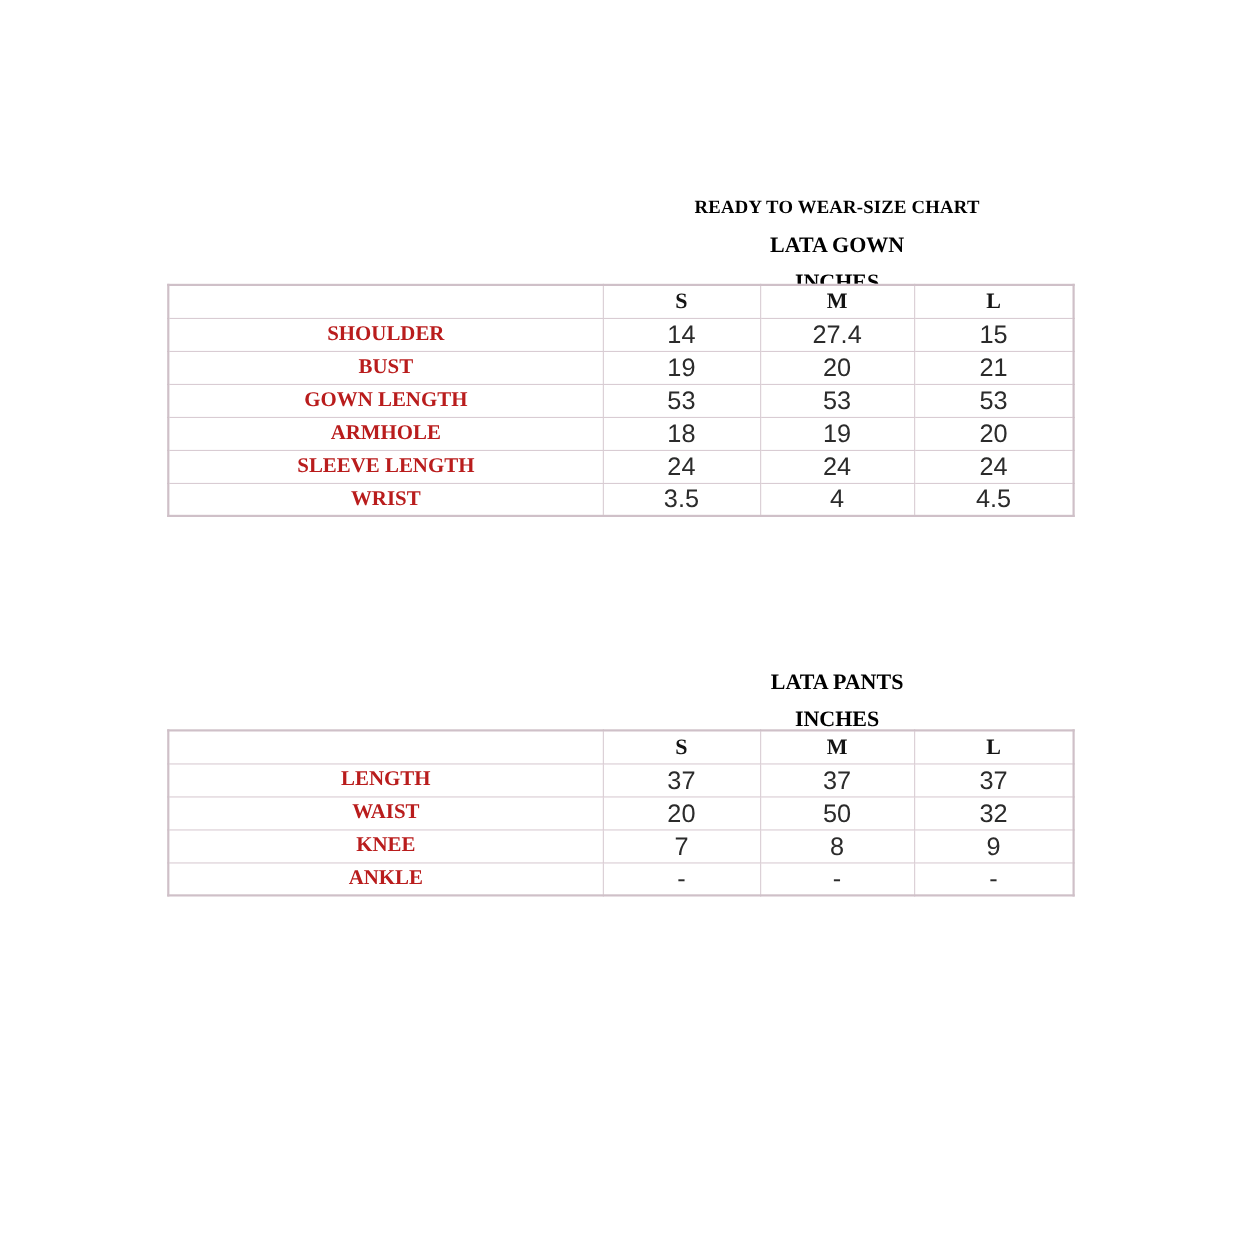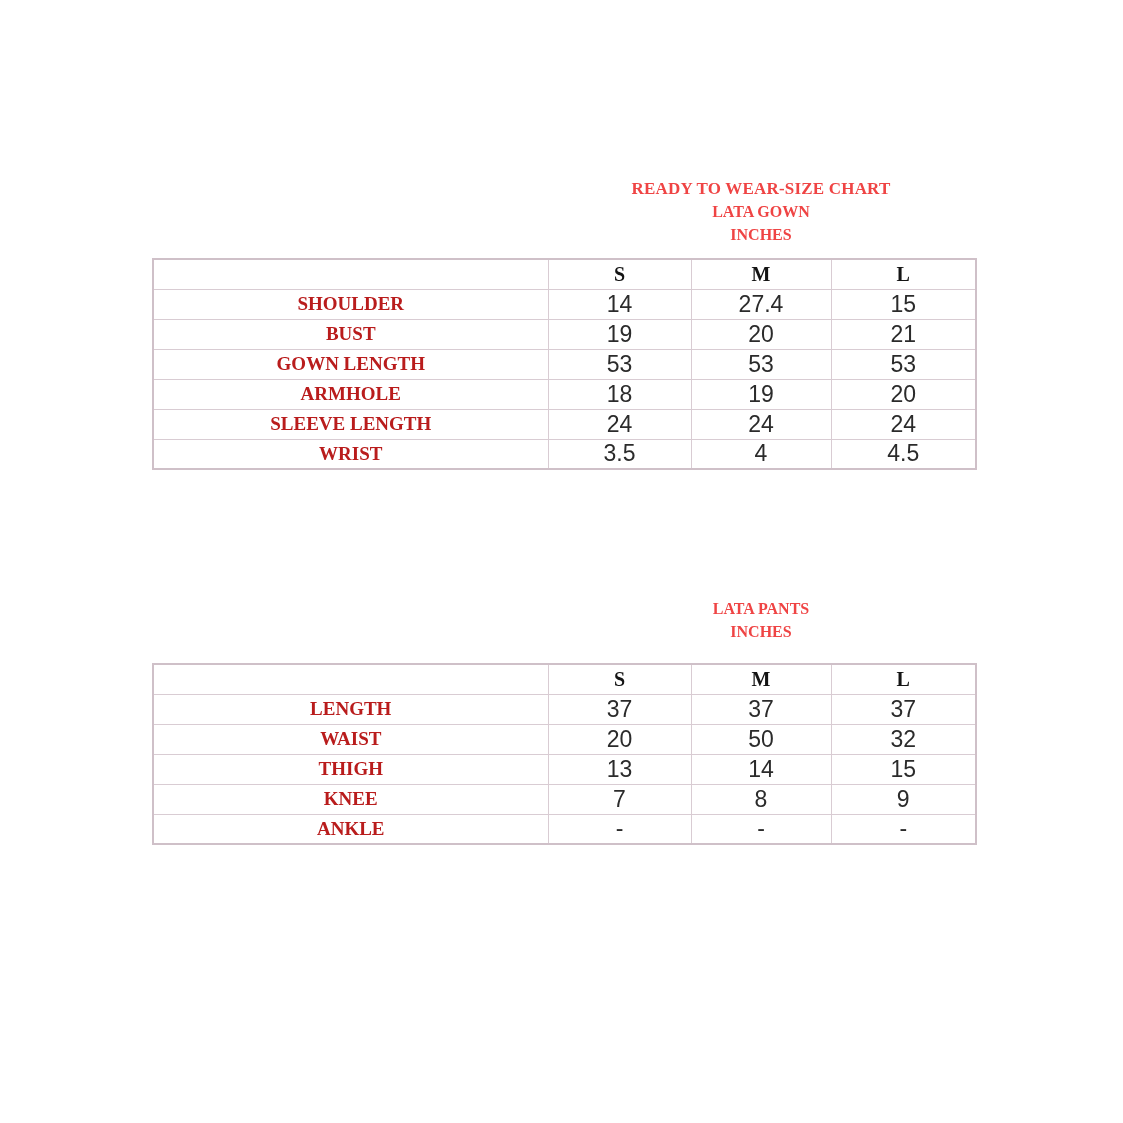--- a/index.html
+++ b/index.html
@@ -11,34 +11,35 @@
     background: #ffffff;
     overflow: hidden;
     font-family: "Liberation Serif", serif;
     color: #1c1c1c;
   }
   .title-block {
     position: absolute;
     left: 547px;
     width: 428px;
     text-align: center;
-    color: #ef4444;
+    color: #000000;
   }
   .title-block.t1 { top: 176px; }
   .title-block.t2 { top: 598px; }
   .title-main {
     font-size: 17px;
     font-weight: bold;
     line-height: 25px;
     letter-spacing: 0.2px;
   }
   .title-sub {
-    font-size: 16px;
+    font-size: 20px;
     font-weight: bold;
     line-height: 22.5px;
+    margin-top: 11px;
   }
   table.size-table {
     position: absolute;
     left: 152px;
     border-collapse: collapse;
     table-layout: fixed;
     background: #ffffff;
     border: 2px solid #cfc0c8;
   }
   table.size-table.tbl1 { top: 258px; }
@@ -157,26 +158,20 @@
       <td class="val">37</td>
       <td class="val">37</td>
     </tr>
     <tr>
       <td class="lbl">WAIST</td>
       <td class="val">20</td>
       <td class="val">50</td>
       <td class="val">32</td>
     </tr>
     <tr>
-      <td class="lbl">THIGH</td>
-      <td class="val">13</td>
-      <td class="val">14</td>
-      <td class="val">15</td>
-    </tr>
-    <tr>
       <td class="lbl">KNEE</td>
       <td class="val">7</td>
       <td class="val">8</td>
       <td class="val">9</td>
     </tr>
     <tr>
       <td class="lbl">ANKLE</td>
       <td class="val">-</td>
       <td class="val">-</td>
       <td class="val">-</td>

